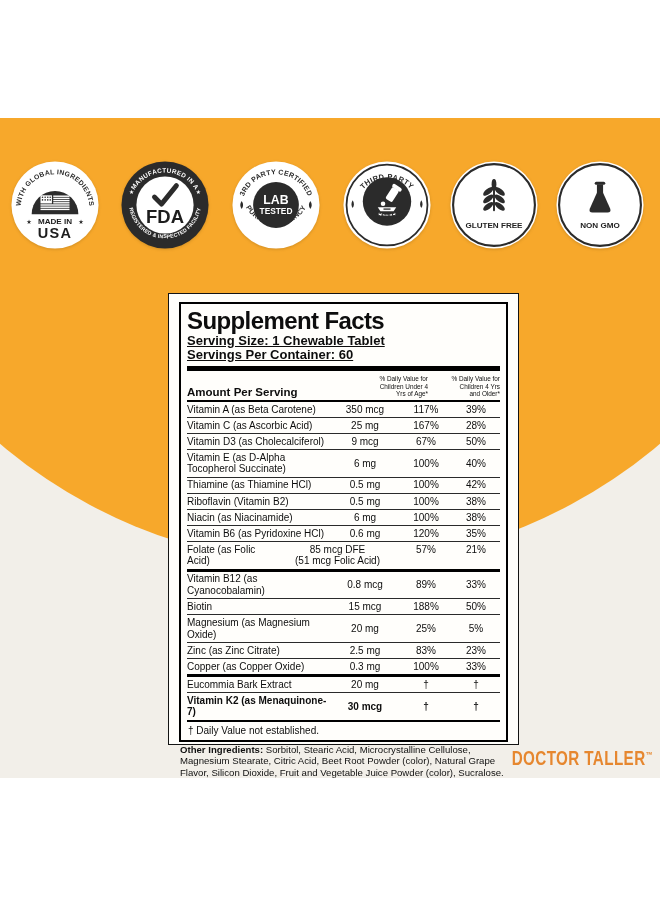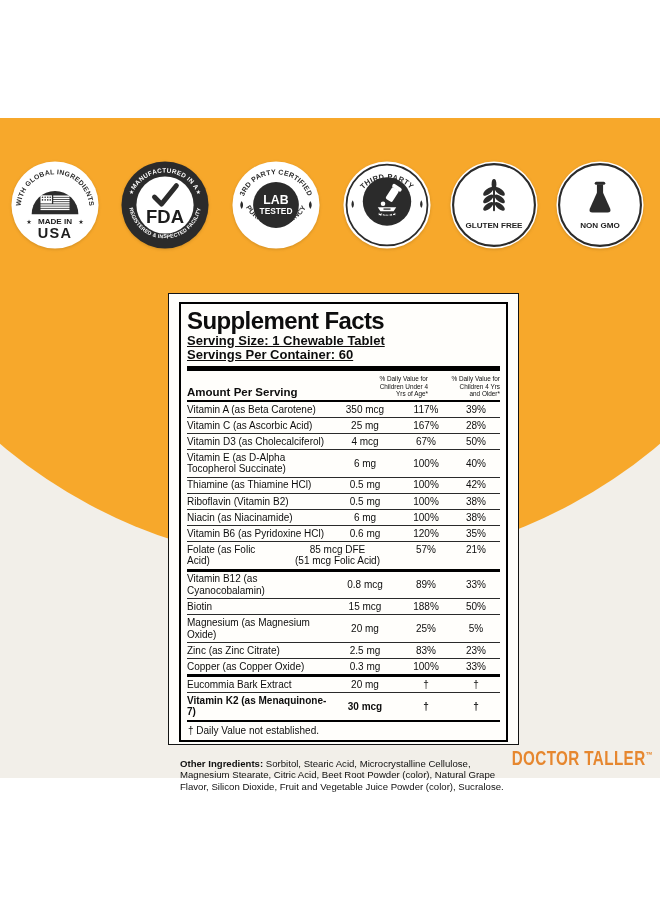--- a/index.html
+++ b/index.html
@@ -54,21 +54,21 @@
     display:grid; grid-template-columns:1fr 70px 52px 48px; align-items:center;
     padding:1.8px 0; font-size:10px; line-height:11.5px;
     border-bottom:1px solid #2a2a2a;
   }
   .frow.thick { border-bottom:3px solid #000; }
   .frow.med   { border-bottom:2px solid #000;font-weight:bold; }
   .row-folate { grid-template-columns:1fr 125px 52px 48px; align-items:start; }
   .c-amt,.c-dv,.c-dv2 { text-align:center; white-space:nowrap; }
   .sf-footnote { font-size:10px; padding:3px 1px 2px; }
 
-  .other-ing { margin:16px 1px 0; font-size:9.6px; line-height:11.6px; color:#111; }
+  .other-ing { margin:2px 1px 0; font-size:9.6px; line-height:11.6px; color:#111; }
   .other-ing b { font-weight:700; }
 
   
   .brand {
     position:absolute; right:7px; top:629px; color:#E6872F;
     font-size:19.5px; font-weight:700; white-space:nowrap;
     transform:scaleX(.78); transform-origin:100% 50%; letter-spacing:0.5px;
   }
   .brand sup { font-size:9px; vertical-align:7px; letter-spacing:0; }
 </style>
@@ -232,21 +232,21 @@
           <span class="c-dv2">39%</span>
         </div>
         <div class="frow">
           <span>Vitamin C (as Ascorbic Acid)</span>
           <span class="c-amt">25 mg</span>
           <span class="c-dv">167%</span>
           <span class="c-dv2">28%</span>
         </div>
         <div class="frow">
           <span>Vitamin D3 (as Cholecalciferol)</span>
-          <span class="c-amt">4 mcg</span>
+          <span class="c-amt">9 mcg</span>
           <span class="c-dv">67%</span>
           <span class="c-dv2">50%</span>
         </div>
         <div class="frow">
           <span>Vitamin E (as D-Alpha Tocopherol Succinate)</span>
           <span class="c-amt">6 mg</span>
           <span class="c-dv">100%</span>
           <span class="c-dv2">40%</span>
         </div>
         <div class="frow">

